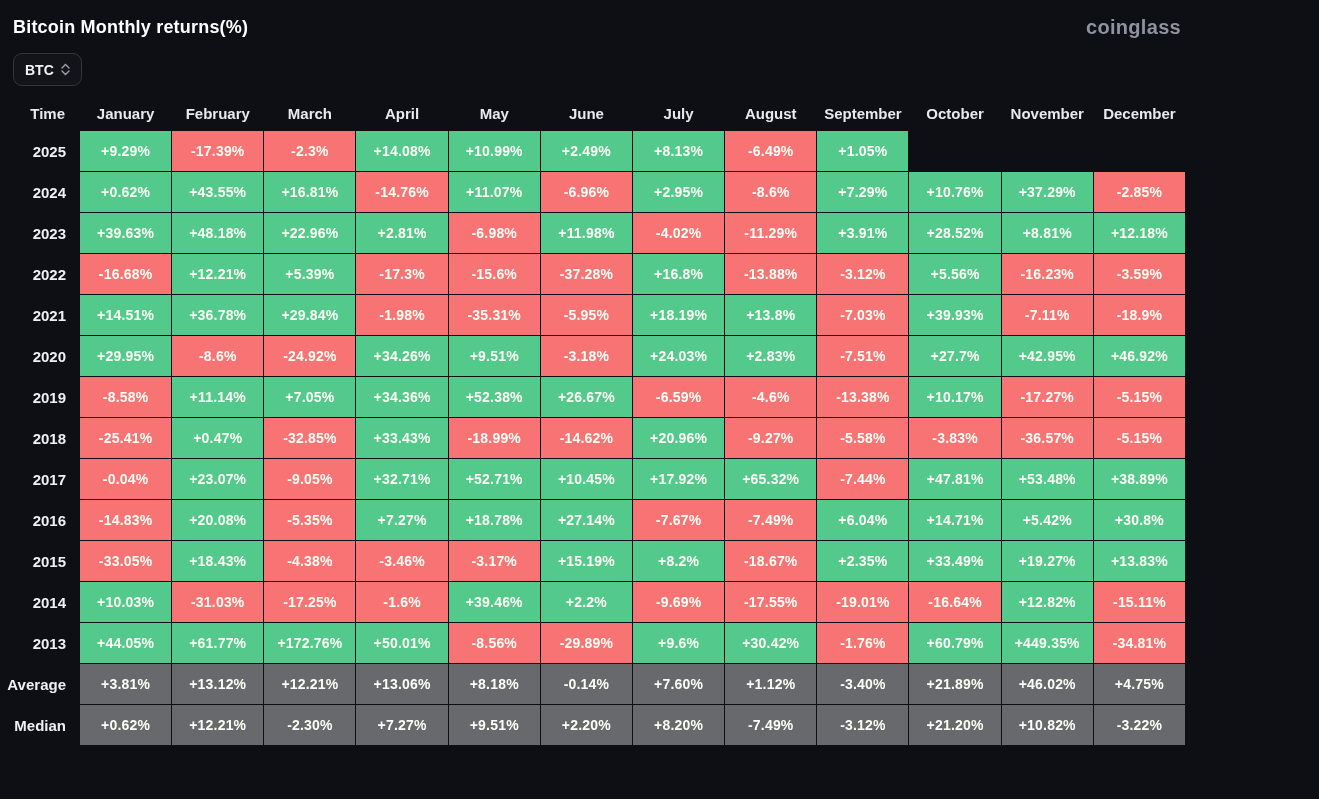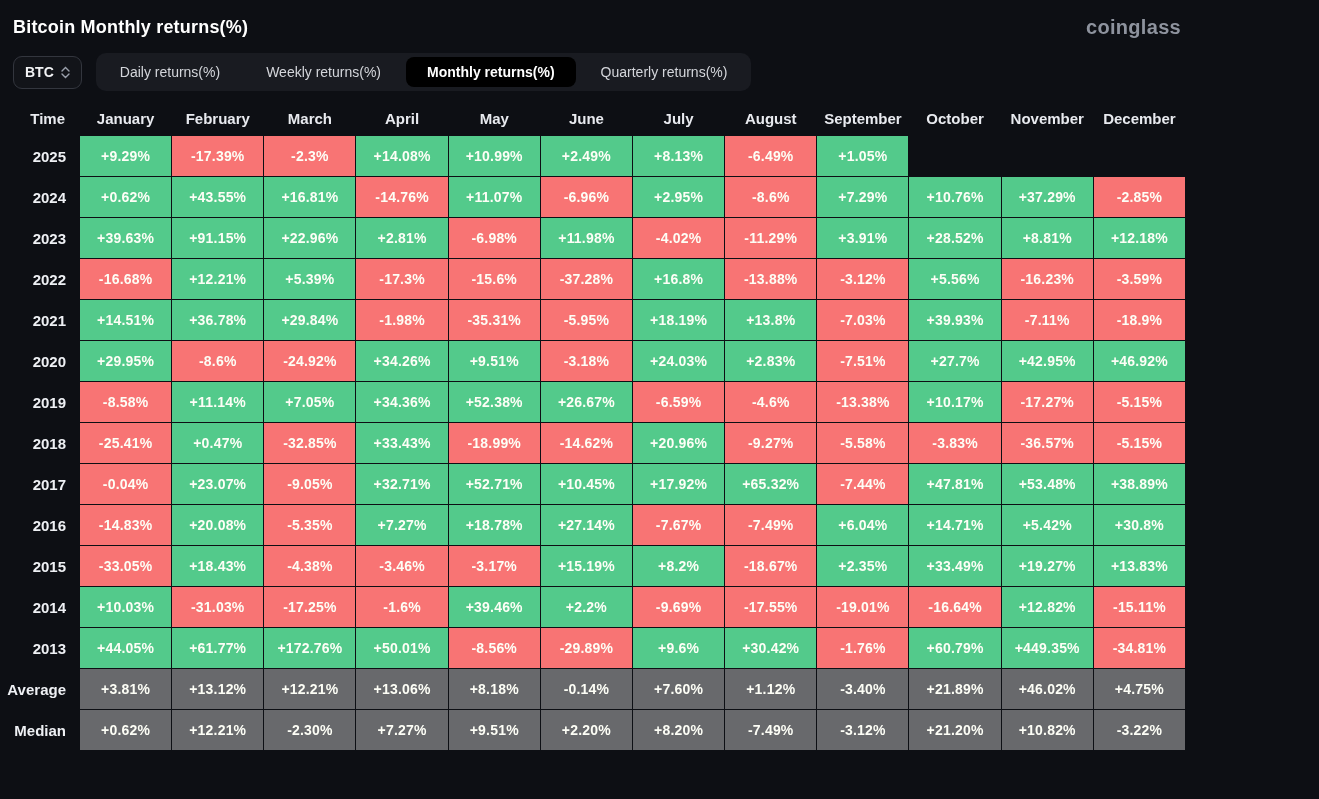--- a/index.html
+++ b/index.html
@@ -76,26 +76,20 @@
       <span>BTC</span>
       <span class="chev">
         <svg width="9" height="6" viewBox="0 0 9 6">
             <path d="M1 5 L4.5 1.5 L8 5" fill="none" stroke="#9aa0ab" stroke-width="1.4" stroke-linecap="round"></path>
           </svg>
         <svg width="9" height="6" viewBox="0 0 9 6">
             <path d="M1 1 L4.5 4.5 L8 1" fill="none" stroke="#9aa0ab" stroke-width="1.4" stroke-linecap="round"></path>
           </svg>
       </span>
     </div>
-    <div class="tab-group">
-        <button class="tab">Daily returns(%)</button>
-        <button class="tab">Weekly returns(%)</button>
-        <button class="tab active">Monthly returns(%)</button>
-        <button class="tab">Quarterly returns(%)</button>
-      </div>
   </div>
 
   <div class="returns-table">
       <div class="th time-col">Time</div>
       <div class="th">January</div>
       <div class="th">February</div>
       <div class="th">March</div>
       <div class="th">April</div>
       <div class="th">May</div>
       <div class="th">June</div>
@@ -126,21 +120,21 @@
       <div class="cell pos">+11.07%</div>
       <div class="cell neg">-6.96%</div>
       <div class="cell pos">+2.95%</div>
       <div class="cell neg">-8.6%</div>
       <div class="cell pos">+7.29%</div>
       <div class="cell pos">+10.76%</div>
       <div class="cell pos">+37.29%</div>
       <div class="cell neg">-2.85%</div>
       <div class="rowlabel">2023</div>
       <div class="cell pos">+39.63%</div>
-      <div class="cell pos">+91.15%</div>
+      <div class="cell pos">+48.18%</div>
       <div class="cell pos">+22.96%</div>
       <div class="cell pos">+2.81%</div>
       <div class="cell neg">-6.98%</div>
       <div class="cell pos">+11.98%</div>
       <div class="cell neg">-4.02%</div>
       <div class="cell neg">-11.29%</div>
       <div class="cell pos">+3.91%</div>
       <div class="cell pos">+28.52%</div>
       <div class="cell pos">+8.81%</div>
       <div class="cell pos">+12.18%</div>

